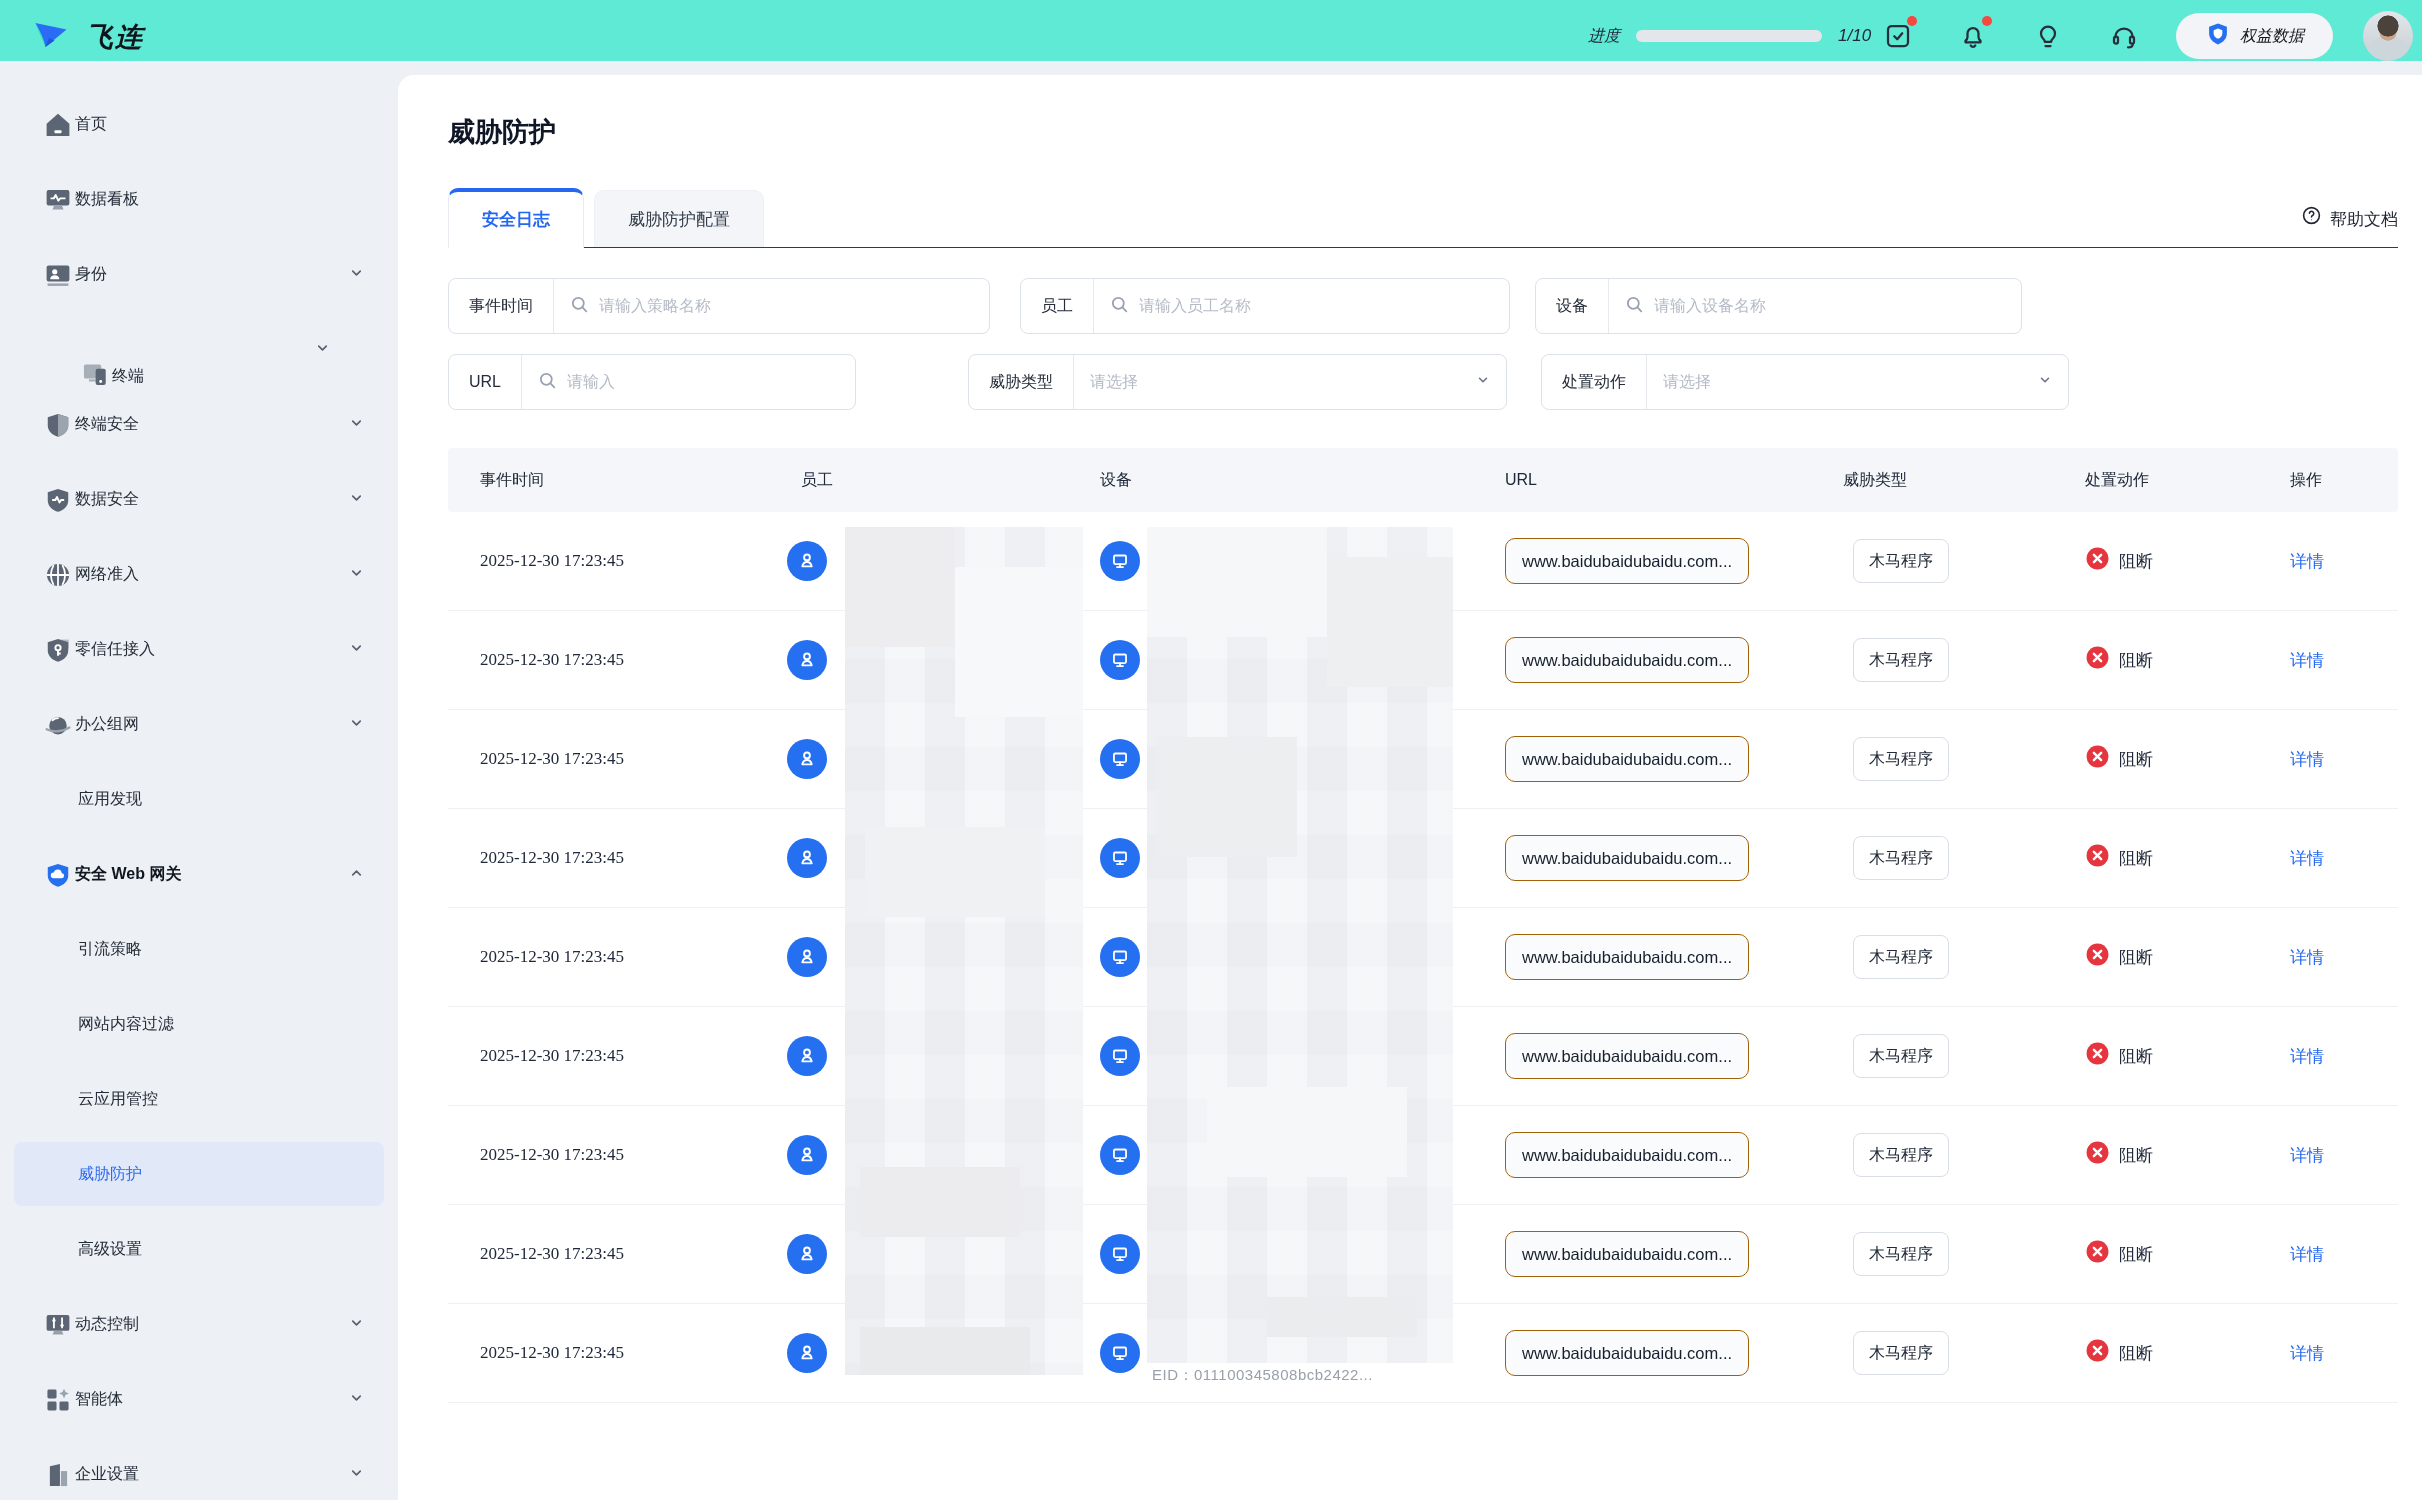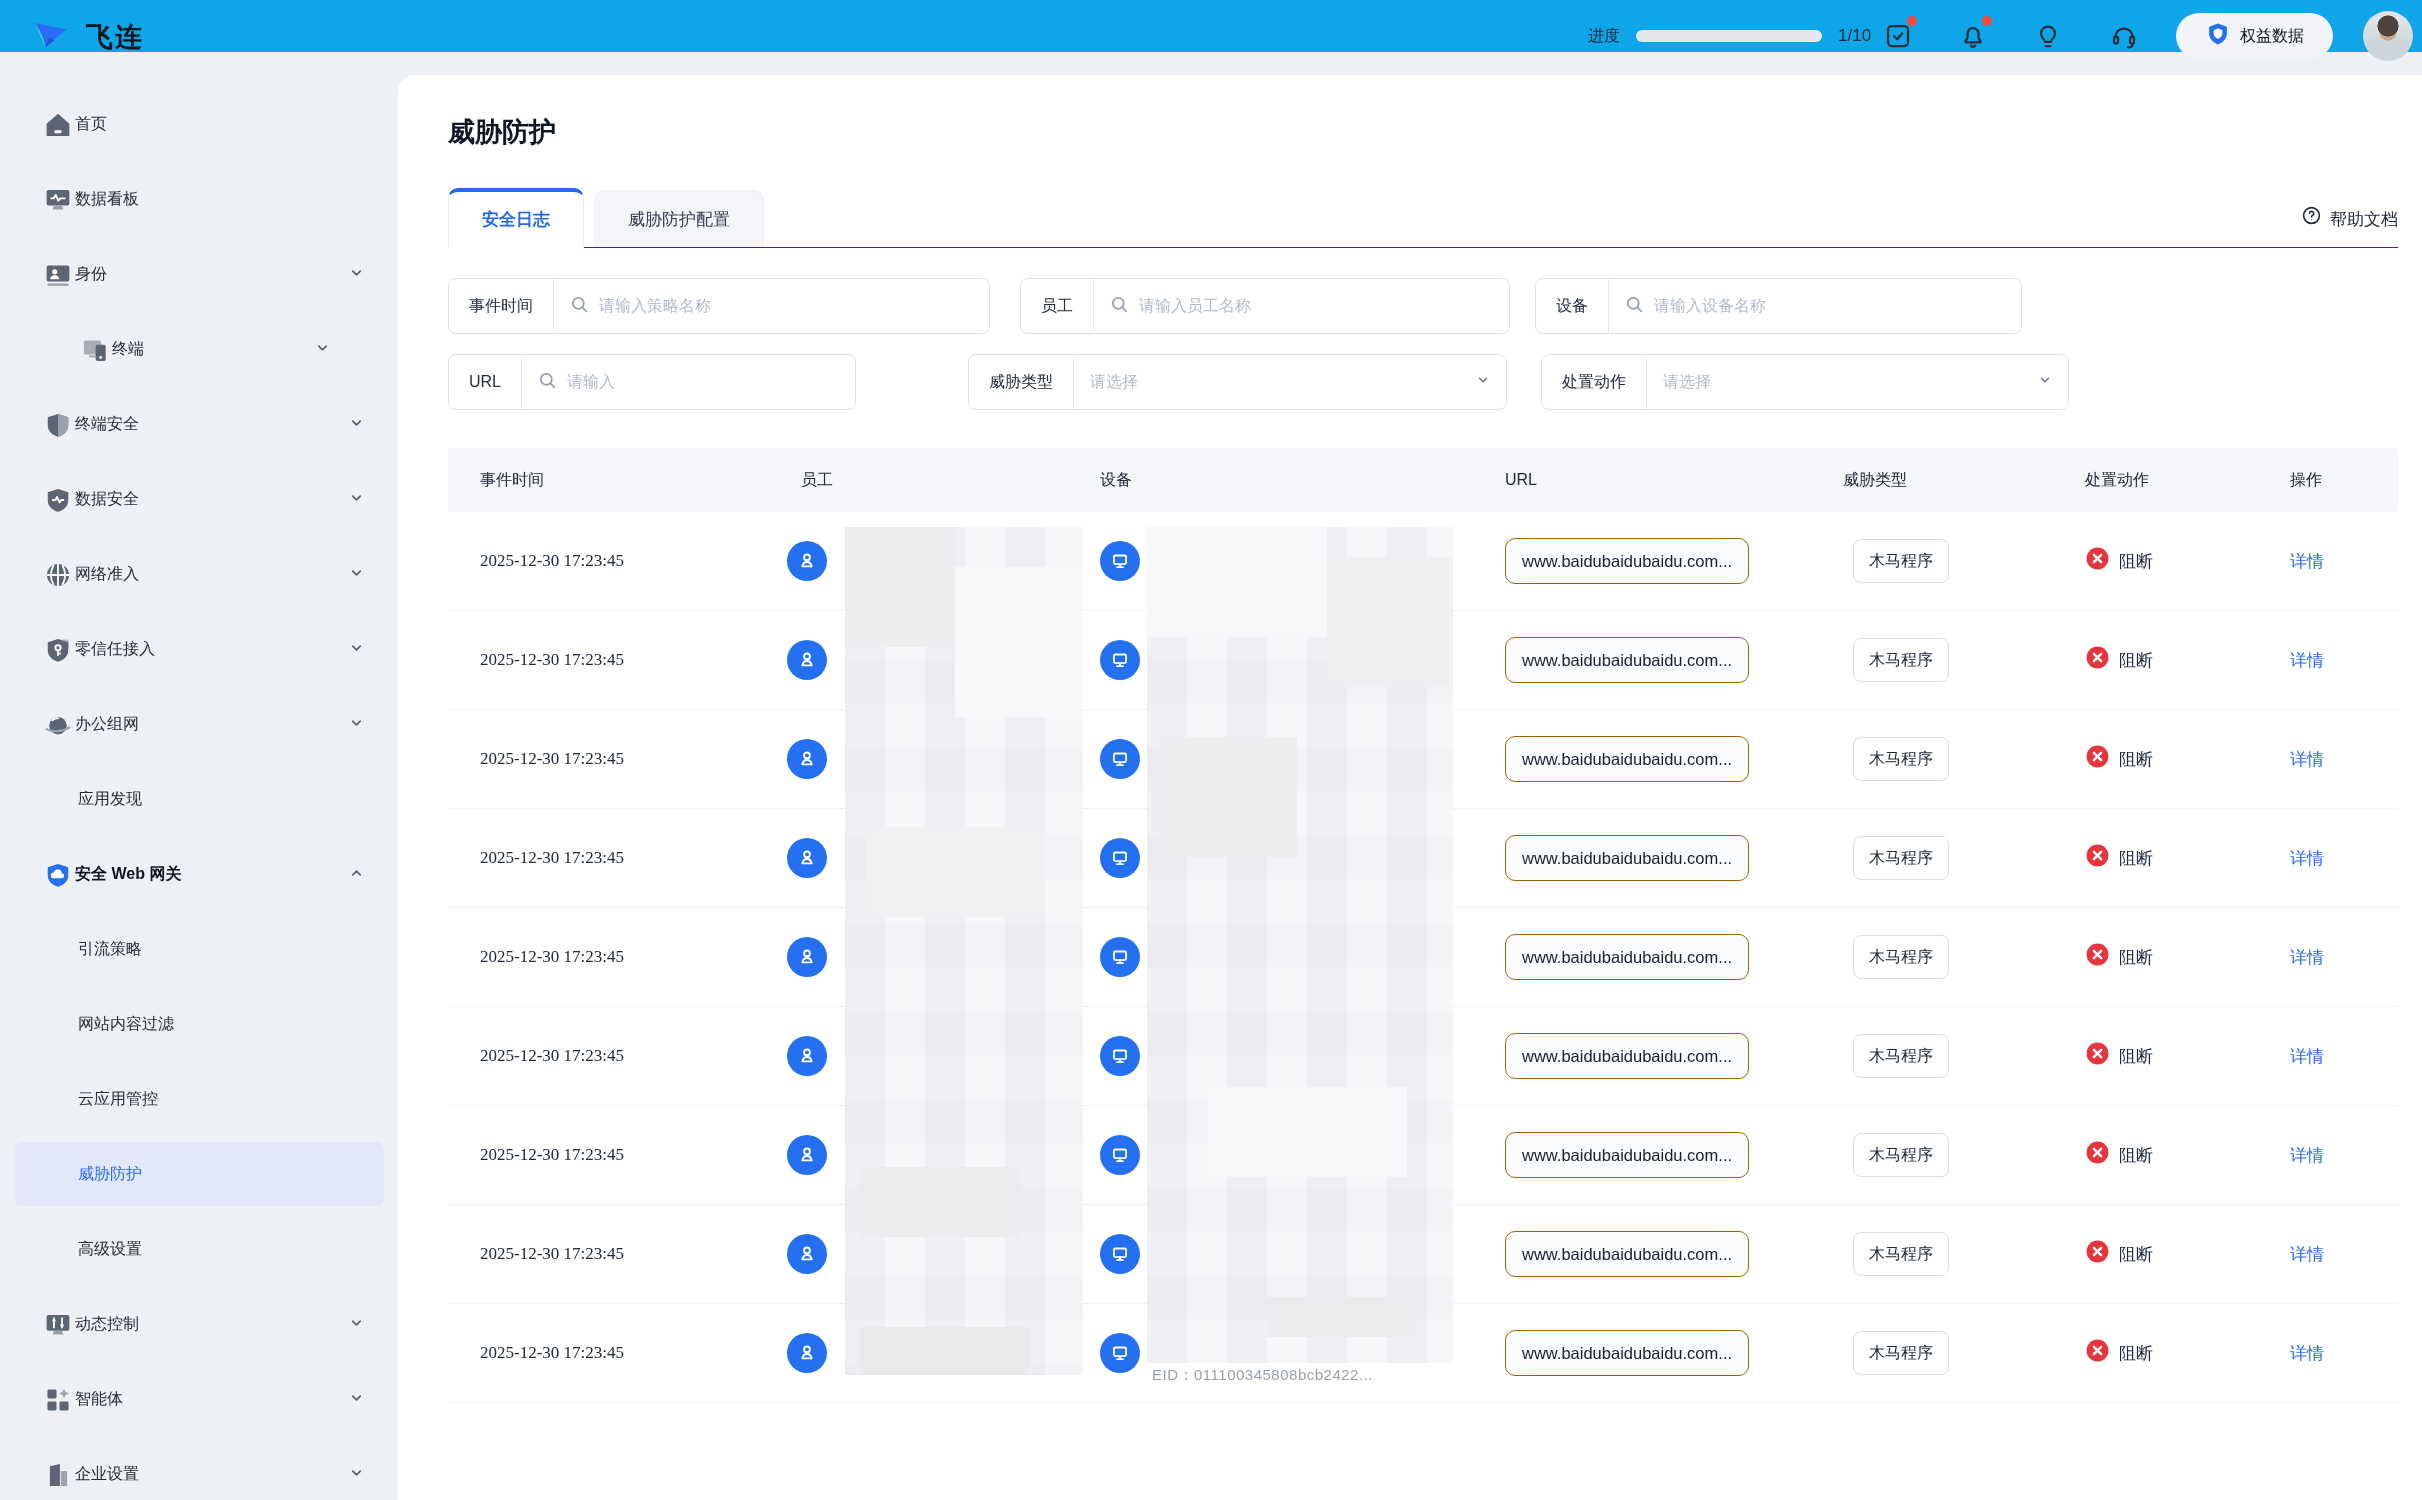--- a/index.html
+++ b/index.html
@@ -1,20 +1,20 @@
 <!DOCTYPE html>
 <html><head>
 <meta charset="utf-8">
 <style>
   * { margin:0; padding:0; box-sizing:border-box; }
   body { font-family:"Liberation Sans","DejaVu Sans",sans-serif; background:#edf0f5; }
   .screen { position:relative; width:2422px; height:1500px; background:#edf0f5; overflow:hidden; }
 
   
-  .topbar { position:absolute; left:0; top:0; width:100%; height:52px; background:#0ea5e9; z-index:10; }
+  .topbar { position:absolute; left:0; top:0; width:100%; height:61px; background:#5eead4; z-index:10;font-style:italic; }
   .logo { position:absolute; left:28px; top:13px; display:flex; align-items:center; gap:14px; }
   .logo-text { font-size:27px; font-weight:bold; color:#10151c; letter-spacing:2px; }
   .progress-wrap { position:absolute; left:1588px; top:0; height:72px; display:flex; align-items:center; gap:16px; }
   .progress-label { font-size:16px; color:#20293a; }
   .progress-track { width:186px; height:12px; border-radius:6px; background:#e3e7ec; overflow:hidden; }
   .progress-fill { height:100%; border-radius:6px; background:#36b863; }
   .progress-count { font-size:17px; color:#20293a; }
   .tb-icon { position:absolute; top:21px; width:30px; height:30px; }
   .tb-icon svg { width:30px; height:30px; }
   .badge-dot { position:absolute; right:-4px; top:-5px; width:10px; height:10px; border-radius:50%; background:#f5483f; }
@@ -26,21 +26,21 @@
       radial-gradient(circle at 50% 42%, #cda488 0 22%, rgba(205,164,136,0) 23%),
       radial-gradient(circle at 50% 95%, #cdd6db 0 42%, rgba(205,214,219,0) 43%),
       linear-gradient(#e3e7ea,#c6cdd3);
   }
 
   
   .sidebar { position:absolute; left:0; top:72px; width:398px; bottom:0; padding-top:15px; }
   .side-item { position:relative; height:75px; display:flex; align-items:center; padding-left:45px; gap:4px; cursor:pointer; }
   .side-item .lbl { font-size:16px; color:#252d38; }
   .side-item.bold .lbl { font-weight:bold; color:#10161f; }
-  .side-item.indent1 { padding-left:82px; }
+  .side-item.indent1 { padding-left:82px;align-items:flex-end; }
   .side-item.indent2 { padding-left:78px; }
   .side-item .chev { position:absolute; right:34px; top:50%; transform:translateY(-50%); }
   .side-item.indent1 .chev { right:68px; }
   .side-item.selected { padding-left:0; }
   .side-item.selected .sel-bg { position:absolute; left:14px; right:14px; top:5px; bottom:6px; background:#e1e9f9; border-radius:8px; }
   .side-item.selected .lbl { position:relative; margin-left:78px; color:#2e6bf0; font-weight:500; }
   .sicon { width:26px; height:26px; flex:0 0 26px; }
   .sicon svg { width:26px; height:26px; }
 
   

